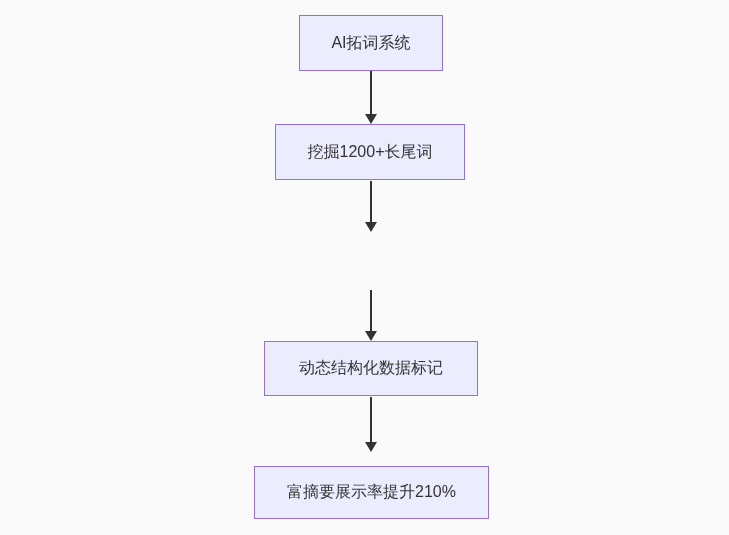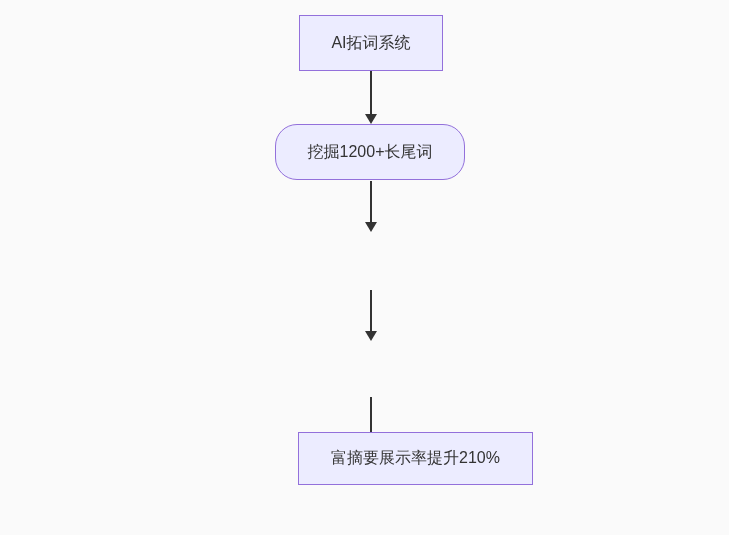--- a/index.html
+++ b/index.html
@@ -26,24 +26,24 @@
     border: 1.5px solid var(--node-border);
     color: var(--text-color);
     font-size: 16px;
     display: flex;
     align-items: center;
     justify-content: center;
     text-align: center;
     white-space: nowrap;
   }
   .node-1 { left: 299px; top: 15px;  width: 144px; height: 56px; }
-  .node-2 { left: 275px; top: 124px; width: 190px; height: 56px; border-radius: 22px; }
+  .node-2 { left: 275px; top: 124px; width: 190px; height: 56px; }
   .node-3 { left: 260px; top: 232px; width: 220px; height: 57px; }
   .node-4 { left: 264px; top: 341px; width: 214px; height: 55px; }
-  .node-5 { left: 254px; top: 432px; width: 235px; height: 53px; margin-left: 44px; }
+  .node-5 { left: 254px; top: 466px; width: 235px; height: 53px; }
   .flow-arrow {
     position: absolute;
     left: 365px;
     width: 12px;
     display: flex;
     flex-direction: column;
     align-items: center;
   }
   .arrow-1 { top: 71px;  height: 53px; }
   .arrow-2 { top: 181px; height: 51px; }
@@ -83,20 +83,23 @@
     <div class="arrow-line"></div>
     <div class="arrow-head"></div>
   </div>
 
 
   <div class="flow-arrow arrow-3">
     <div class="arrow-line"></div>
     <div class="arrow-head"></div>
   </div>
 
+  <div class="flow-node node-4">
+    <span>动态结构化数据标记</span>
+  </div>
 
   <div class="flow-arrow arrow-4">
     <div class="arrow-line"></div>
     <div class="arrow-head"></div>
   </div>
 
   <div class="flow-node node-5">
     <span>富摘要展示率提升210%</span>
   </div>
 

